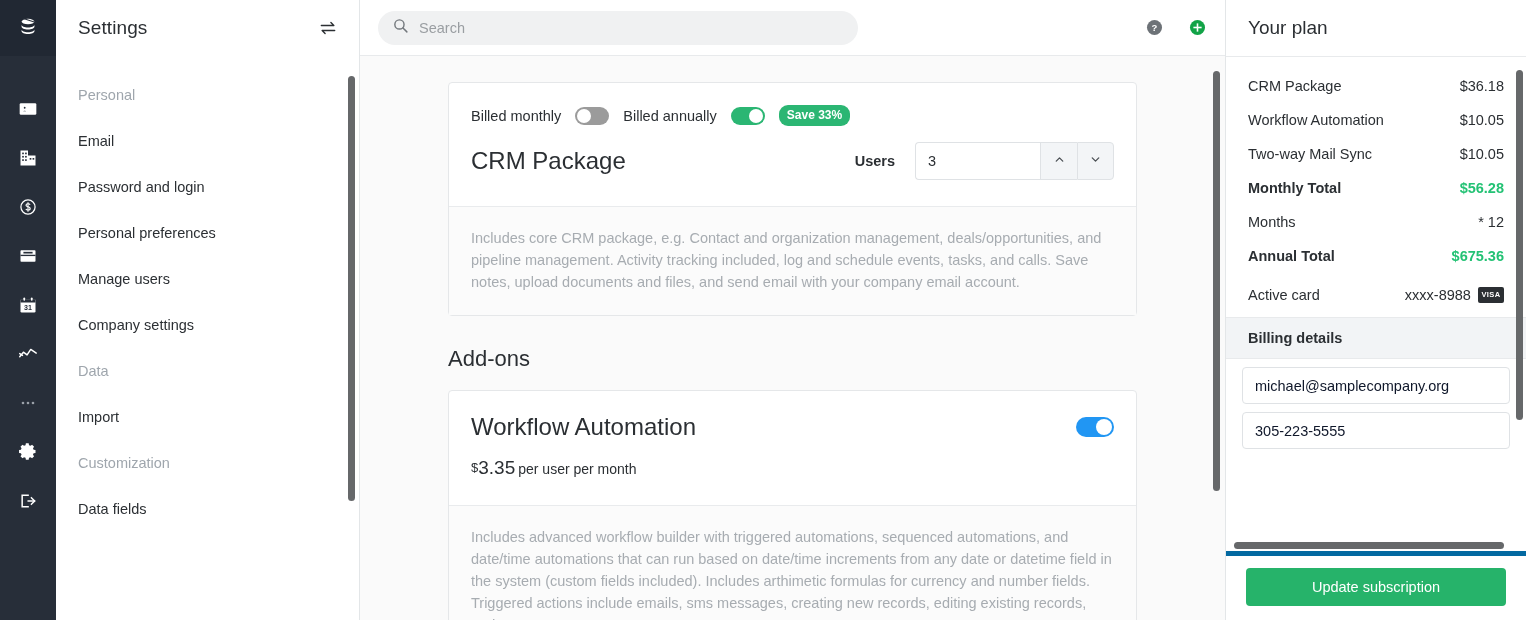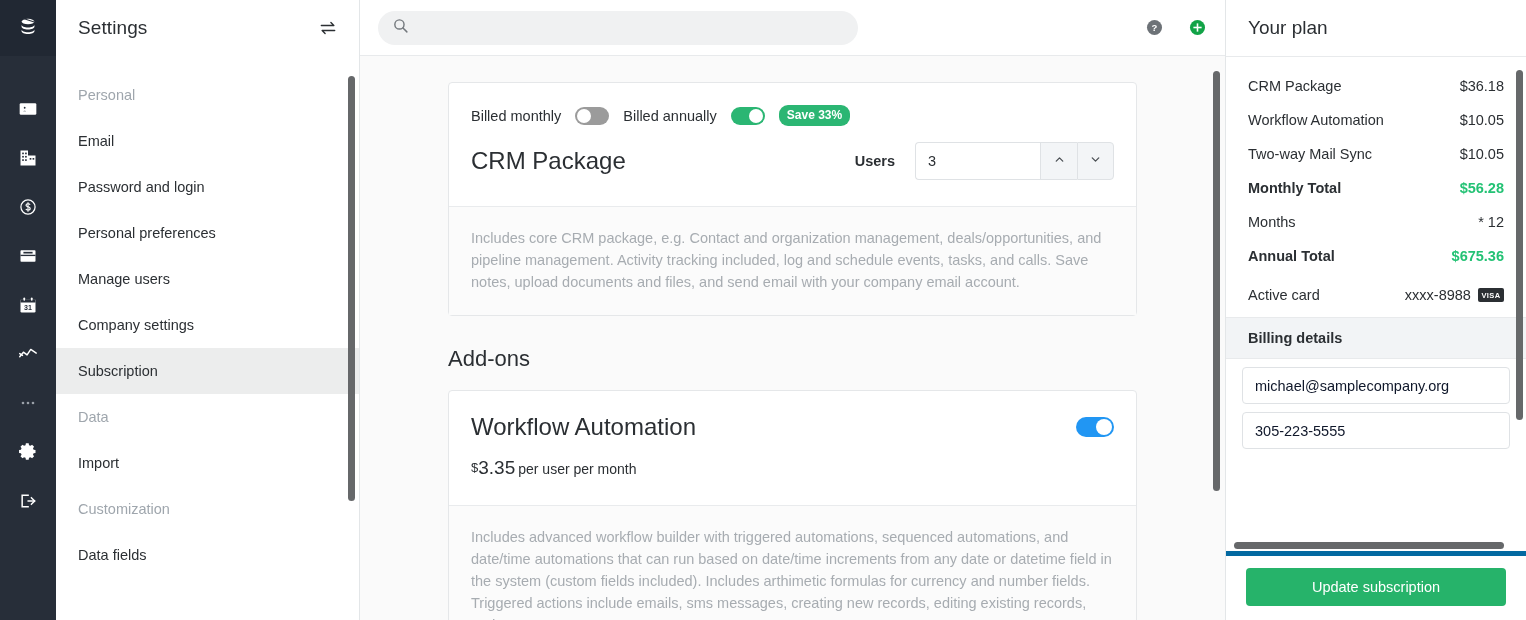--- a/index.html
+++ b/index.html
@@ -206,21 +206,21 @@
     padding: 12px 22px;
     display: flex; justify-content: space-between; align-items: center;
     font-size: 14.5px; font-weight: bold; color: #2b2f33;
     border-top: 1px solid #e8eaec; border-bottom: 1px solid #e8eaec;
   }
   .plan-sec .link { color: #4ba3f5; font-weight: normal; cursor: pointer; }
   .card-row {
     display: flex; justify-content: space-between; align-items: center;
     padding: 14px 22px; font-size: 14.5px; color: #2b2f33;
   }
-  .card-num { display: flex; align-items: center; gap: 7px; }
+  .card-num { display: flex; gap: 7px; }
   .visa-chip {
     background: #2b2f33; color: #fff; font-size: 7.5px; font-weight: bold;
     letter-spacing: .4px; padding: 2.5px 3.5px; border-radius: 2px;
     font-family: "Liberation Sans", sans-serif;
   }
   .billing-inputs { padding: 8px 16px 0 16px; }
   .billing-inputs input {
     width: 100%; height: 37px; margin-bottom: 8px;
     border: 1px solid #dfe2e5; border-radius: 4px;
     padding: 0 12px; font-size: 14.5px; font-family: inherit; color: #0f172a;
@@ -361,40 +361,40 @@
       </div>
     </div>
     <div class="settings-list" id="settings-nav">
 
       <div class="nav-group">Personal</div>
         <div class="nav-item">Email</div>
         <div class="nav-item">Password and login</div>
         <div class="nav-item">Personal preferences</div>
         <div class="nav-item">Manage users</div>
         <div class="nav-item">Company settings</div>
-        <div class="nav-item active">Subscription</div>
         <div class="nav-group">Data</div>
         <div class="nav-item">Import</div>
         <div class="nav-group">Customization</div>
         <div class="nav-item">Data fields</div>
         <div class="sb-track-right">
         <div class="sb-v" style="top:20px;height:425px;"></div>
       </div>
     </div>
   </div>
 
   <div class="center">
     <div class="topbar">
       <div class="search-box">
         <span>
           <svg width="17" height="17" viewBox="0 0 24 24" fill="none" stroke="#72777c" stroke-width="2">
             <circle cx="10.5" cy="10.5" r="6.5"></circle>
               <path d="M15.5 15.5L21 21" stroke-linecap="round"></path>
           </svg>
         </span>
+        <input type="text" placeholder="Search" style="">
       </div>
       <div class="topbar-spacer"></div>
       <div class="topbar-icon">
         <svg width="19" height="19" viewBox="0 0 24 24">
           <circle cx="12" cy="12" r="9.5" fill="#6d7277"></circle>
           <text x="12" y="16.5" font-size="12" font-weight="bold" fill="#fff" text-anchor="middle" font-family="Liberation Sans, sans-serif">?</text>
         </svg>
       </div>
       <div class="topbar-icon">
         <svg width="19" height="19" viewBox="0 0 24 24">

